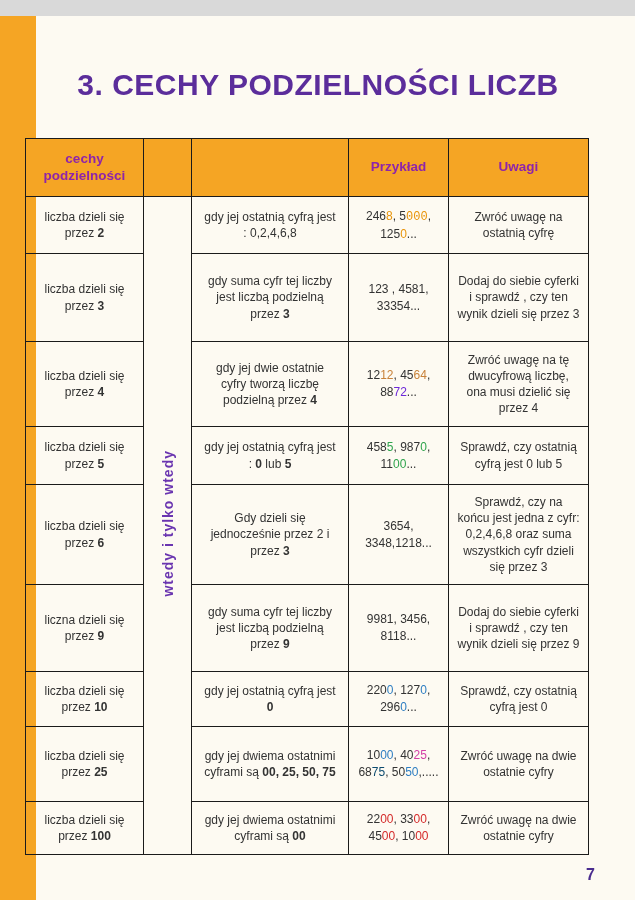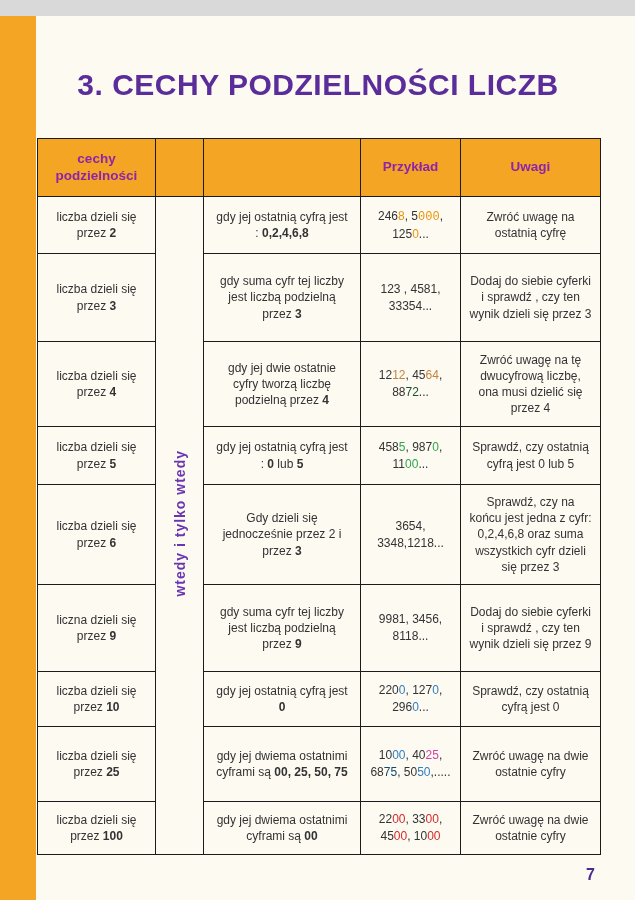--- a/index.html
+++ b/index.html
@@ -11,21 +11,21 @@
   }
   .side-strip {
     position:absolute; left:0; top:0; width:36px; height:900px;
     background:#F5A524;
   }
   .title {
     position:absolute; left:36px; top:52px; width:564px;
     text-align:center; font-size:30px; font-weight:800;
     color:#5B2D9B; letter-spacing:0.5px;
   }
-  .table-wrap { position:absolute; left:37px; top:122px; }
+  .table-wrap { position:absolute; left:25px; top:122px; }
   table { border-collapse:collapse; table-layout:fixed; }
   td, th {
     border:1.5px solid #1b1b1b; vertical-align:middle;
     text-align:center; color:#333;
   }
   th {
     background:#F5A524; color:#8E24AA; font-weight:bold;
     font-size:13.5px; padding:4px 6px; line-height:1.25;
   }
   td.feature  { font-size:12px; padding:4px 8px; line-height:1.35; }
@@ -68,36 +68,36 @@
         <th></th>
         <th>Przykład</th>
         <th>Uwagi</th>
       </tr>
 
       <tr style="height:57px">
         <td class="feature"><span>liczba dzieli się przez </span><span style="font-weight: 700;">2</span></td>
         <td class="middle" rowspan="9">
           <span class="rotated">wtedy i tylko wtedy</span>
         </td>
-        <td class="condition"><span>gdy jej ostatnią cyfrą jest : </span><span style="font-weight: 700;">0,2,4,6,8</span></td>
+        <td class="condition"><span>gdy jej ostatnią cyfrą jest : </span><span style="font-weight: 400;">0,2,4,6,8</span></td>
         <td class="example"><span>246</span><span style="color: rgb(232, 148, 10);">8</span><span>, 5</span><span style="color: rgb(232, 148, 10); font-family: Liberation Mono, monospace;">000</span><span>, 125</span><span style="color: rgb(232, 148, 10);">0</span><span>...</span></td>
         <td class="note">Zwróć  uwagę na ostatnią cyfrę</td>
       </tr>
 
       <tr style="height:88px">
         <td class="feature"><span>liczba dzieli się przez </span><span style="font-weight: 700;">3</span></td>
         <td class="condition"><span>gdy suma cyfr tej liczby jest liczbą podzielną przez </span><span style="font-weight: 700;">3</span></td>
         <td class="example"><span>123 , 4581, 33354...</span></td>
         <td class="note">Dodaj  do siebie cyferki i sprawdź , czy ten wynik dzieli się przez 3</td>
       </tr>
 
       <tr style="height:85px">
         <td class="feature"><span>liczba dzieli się przez </span><span style="font-weight: 700;">4</span></td>
         <td class="condition"><span>gdy jej dwie ostatnie cyfry tworzą liczbę podzielną przez </span><span style="font-weight: 700;">4</span></td>
-        <td class="example"><span>12</span><span style="color: rgb(200, 130, 58);">12</span><span>, 45</span><span style="color: rgb(200, 130, 58);">64</span><span>, 88</span><span style="color: #14532d;">72</span><span>...</span></td>
+        <td class="example"><span>12</span><span style="color: rgb(200, 130, 58);">12</span><span>, 45</span><span style="color: rgb(200, 130, 58);">64</span><span>, 88</span><span style="color: #6d28d9;">72</span><span>...</span></td>
         <td class="note">Zwróć uwagę na tę dwucyfrową liczbę, ona musi dzielić się przez 4</td>
       </tr>
 
       <tr style="height:58px">
         <td class="feature"><span>liczba dzieli się przez </span><span style="font-weight: 700;">5</span></td>
         <td class="condition"><span>gdy jej ostatnią cyfrą jest : </span><span style="font-weight: 700;">0</span><span> lub </span><span style="font-weight: 700;">5</span></td>
         <td class="example"><span>458</span><span style="color: rgb(47, 164, 77);">5</span><span>, 987</span><span style="color: rgb(47, 164, 77);">0</span><span>, 11</span><span style="color: rgb(47, 164, 77);">00</span><span>...</span></td>
         <td class="note">Sprawdź, czy ostatnią cyfrą jest 0 lub 5</td>
       </tr>
 

